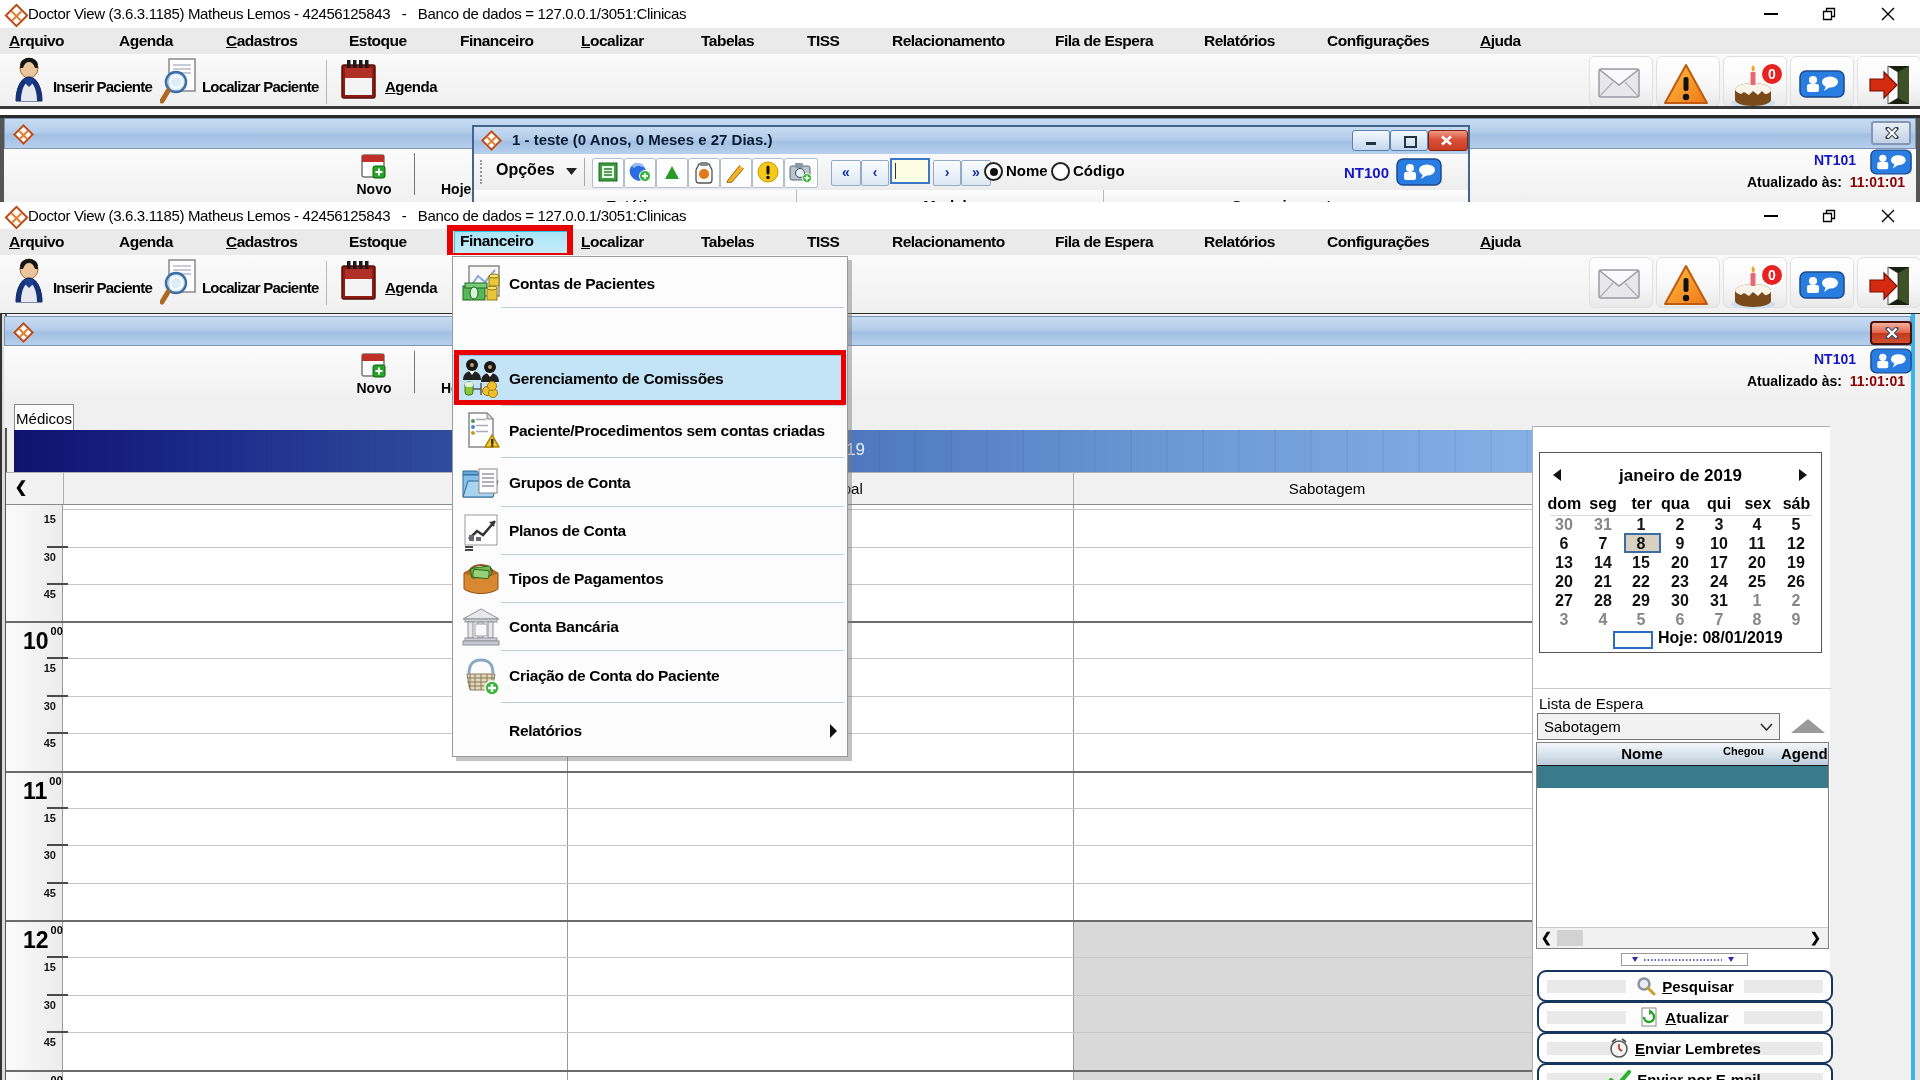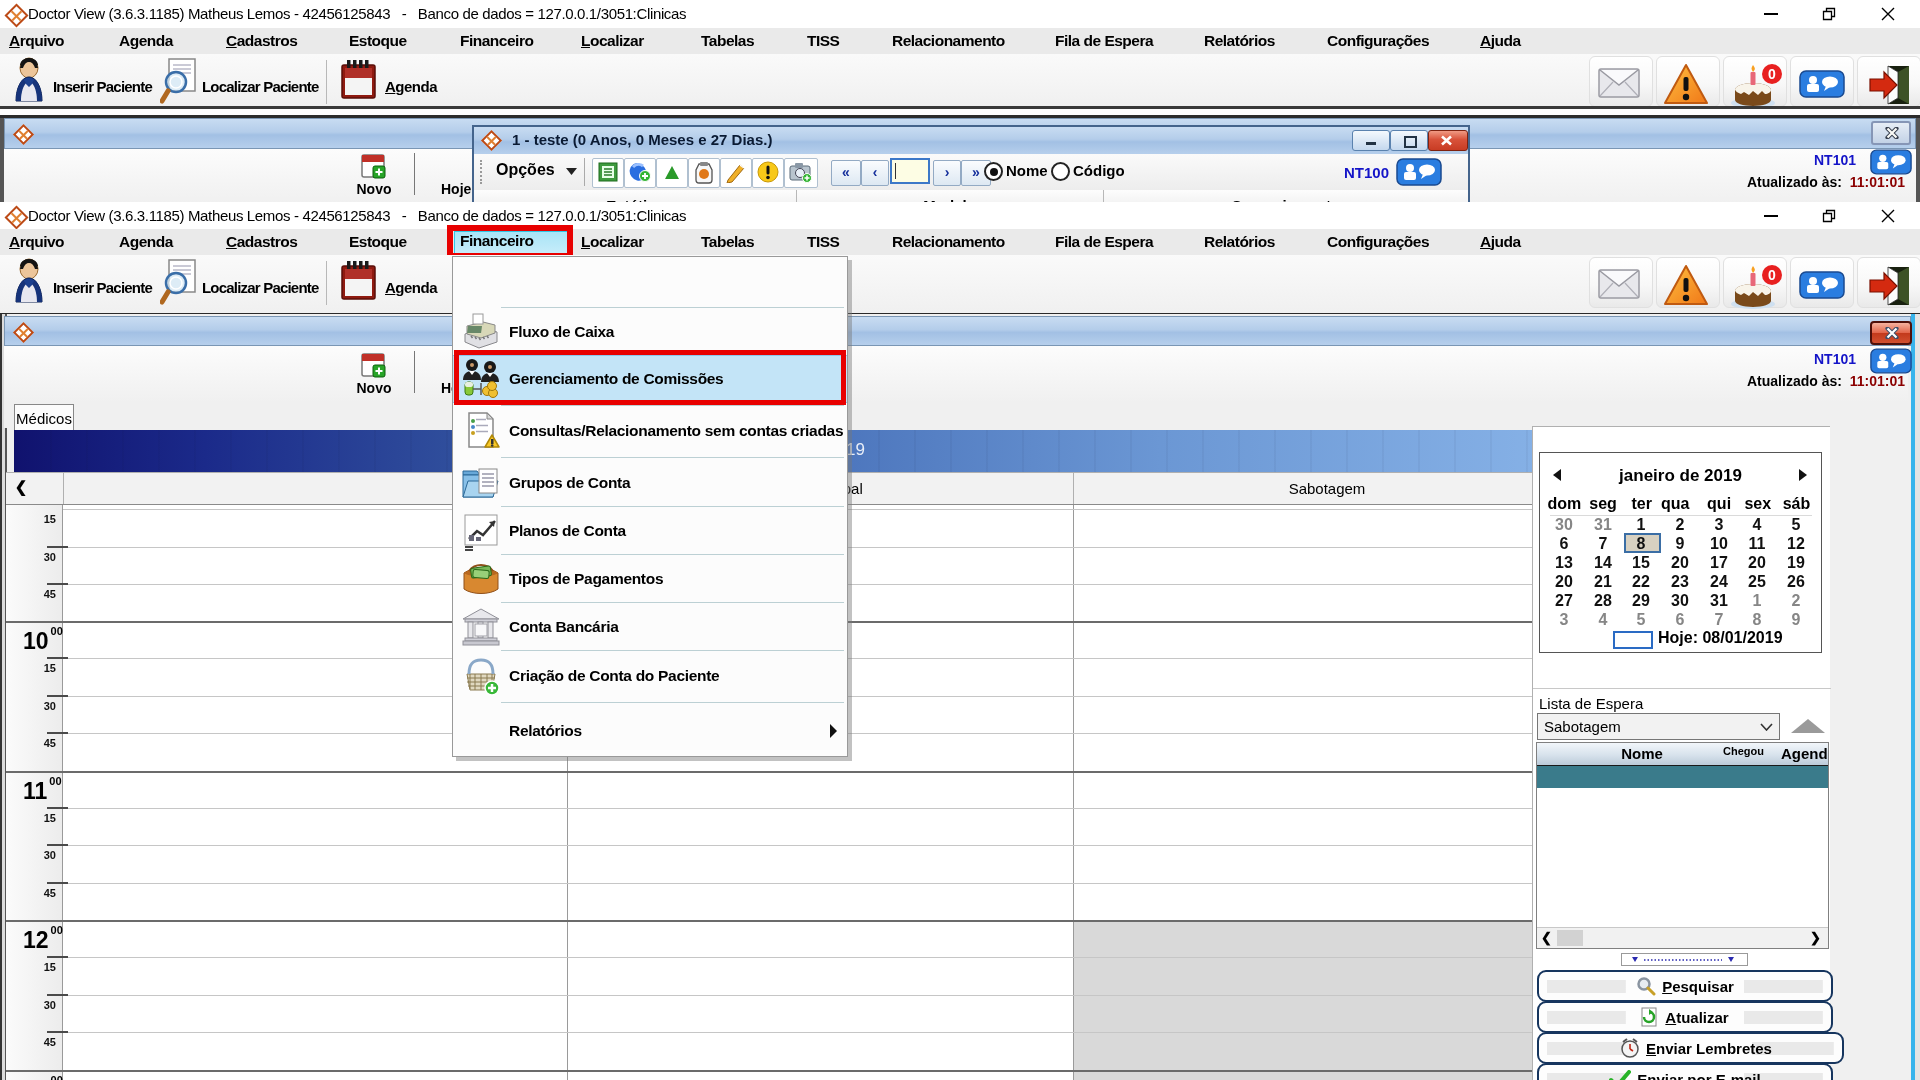--- a/index.html
+++ b/index.html
@@ -574,47 +574,51 @@
         </svg>
         <span><u>A</u>tualizar</span>
       </div>
   <div class="sidebtn" style="left:4px;top:543px;">
         <svg width="20" height="20" style="margin-right:6px;">
           <circle cx="8" cy="8" r="5.5" fill="#e8edf2" stroke="#8a94a0" stroke-width="2.5"></circle>
           <line x1="12" y1="12" x2="18" y2="18" stroke="#c8a028" stroke-width="3" stroke-linecap="round"></line>
         </svg>
         <span><u>P</u>esquisar</span>
       </div>
-  <div class="sidebtn" style="left:4px;top:605px;padding-left:11px;">
+  <div class="sidebtn" style="left:4px;top:605px;">
         <svg width="20" height="20" style="margin-right:6px;">
           <circle cx="10" cy="11" r="8" fill="#f4f4f4" stroke="#555" stroke-width="1.5"></circle>
           <path d="M10 11 L10 6 M10 11 L13 13" stroke="#c02818" stroke-width="1.6"></path>
           <path d="M3 4 L7 1 M17 4 L13 1" stroke="#555" stroke-width="2"></path>
         </svg>
         <span><u>E</u>nviar Lembretes</span>
       </div>
   <div class="sidebtn" style="left:4px;top:636px;">
         <svg width="22" height="18" style="margin-right:6px;">
           <path d="M2 10 L8 16 L20 2" fill="none" stroke="#28b428" stroke-width="4" stroke-linecap="round" stroke-linejoin="round"></path>
         </svg>
         <span><u>E</u>nviar por E-mail</span>
       </div>
 </div>
 <div class="abs" style="left:452px;top:256px;width:396px;height:501px;background:#fcfcfc;border:1px solid #999;box-sizing:border-box;box-shadow:4px 4px 0 rgba(120,120,120,0.45);" id="dropmenu">
+  <div class="mitem" style="top:3px;">
+        <svg class="mico" viewBox="0 0 40 40">
+          <rect x="8" y="2" width="30" height="30" fill="#f8f8f8" stroke="#888" stroke-width="1.5"></rect>
+          <path d="M10 22 L17 12 L24 18 L34 6" fill="none" stroke="#88a8d8" stroke-width="2"></path>
+          <rect x="2" y="22" width="22" height="14" fill="#58b858" stroke="#1a681a"></rect>
+          <rect x="4" y="19" width="22" height="5" fill="#78cc78" stroke="#1a681a"></rect>
+          <ellipse cx="13" cy="29" rx="4" ry="6" fill="#d8f0d8" stroke="#1a681a"></ellipse>
+          <rect x="26" y="24" width="10" height="12" fill="#e8c838" stroke="#907810"></rect>
+          <ellipse cx="31" cy="24" rx="5" ry="2" fill="#f8e070" stroke="#907810"></ellipse>
+          <rect x="28" y="12" width="10" height="10" fill="#e8c838" stroke="#907810"></rect>
+          <ellipse cx="33" cy="12" rx="5" ry="2" fill="#f8e070" stroke="#907810"></ellipse>
+        </svg>
+        <div class="mtext">Contas de Pacientes</div>
+      </div>
   <div class="msep" style="top:50px;"></div>
-  <div class="mitem" style="top:51px;">
-        <svg class="mico" viewBox="0 0 40 40">
-          <path d="M4 22 L22 16 L36 20 L36 30 L18 36 L4 30 Z" fill="#e0e0e4" stroke="#88888c"></path>
-          <path d="M6 14 L22 10 L34 13 L34 21 L20 26 L6 22 Z" fill="#d8d8b8" stroke="#888"></path>
-          <rect x="9" y="14" width="14" height="7" fill="#688868" transform="skewX(-8)"></rect>
-          <rect x="12" y="2" width="10" height="10" fill="#fff" stroke="#999"></rect>
-          <path d="M10 24 l1.5 2 M14 25 l1.5 2 M18 26 l1.5 2 M22 25 l1.5 2 M26 24 l1.5 2" stroke="#777" stroke-width="1.5"></path>
-        </svg>
-        <div class="mtext">Fluxo de Caixa</div>
-      </div>
   <div class="mitem" style="top:98px;height:46px;background:#c3e4f7;border-top:1px solid #8cc8ee;border-bottom:1px solid #8cc8ee;">
         <svg class="mico" style="top:2px;" viewBox="0 0 40 40">
           <circle cx="11" cy="7" r="6" fill="#181818"></circle>
           <circle cx="11" cy="7" r="2" fill="#c89868"></circle>
           <path d="M2 22 c0-6 4-9 9-9 s9 3 9 9 z" fill="#202020"></path>
           <path d="M8 13 l3 4 l3-4 z" fill="#fff"></path>
           <circle cx="29" cy="9" r="6" fill="#181818"></circle>
           <circle cx="29" cy="9" r="2" fill="#c89868"></circle>
           <path d="M20 24 c0-6 4-9 9-9 s9 3 9 9 z" fill="#202020"></path>
           <path d="M26 15 l3 4 l3-4 z" fill="#fff"></path>
@@ -634,21 +638,21 @@
           <path d="M8 2 h18 l6 6 v28 h-24 z" fill="#fff" stroke="#888" stroke-width="1.5"></path>
           <path d="M26 2 l6 6 h-6 z" fill="#d8d8d8" stroke="#888"></path>
           <circle cx="12" cy="10" r="2" fill="#48a048"></circle>
           <circle cx="12" cy="16" r="2" fill="#4888c8"></circle>
           <circle cx="12" cy="22" r="2" fill="#c8a020"></circle>
           <path d="M15 8.5 h10 M15 14.5 h12 M15 20.5 h12" stroke="#aab" stroke-width="1.5"></path>
           <path d="M24 36 L31 24 L38 36 Z" fill="#f8c828" stroke="#b08808" stroke-width="1.5" stroke-linejoin="round"></path>
           <rect x="30" y="28" width="2.5" height="5" fill="#333"></rect>
           <circle cx="31.2" cy="34.5" r="1.3" fill="#333"></circle>
         </svg>
-        <div class="mtext">Consultas/Relacionamento sem contas criadas</div>
+        <div class="mtext">Paciente/Procedimentos sem contas criadas</div>
       </div>
   <div class="msep" style="top:200px;"></div>
   <div class="mitem" style="top:202px;">
         <svg class="mico" viewBox="0 0 40 40">
           <path d="M2 8 h14 l3 4 h-17 z" fill="#68a8d8" stroke="#2a6898"></path>
           <path d="M2 12 h30 v22 h-30 z" fill="#88c0e8" stroke="#2a6898"></path>
           <path d="M2 34 l5-16 h30 l-5 16 z" fill="#a8d4f0" stroke="#2a6898"></path>
           <rect x="18" y="6" width="18" height="24" fill="#fff" stroke="#888"></rect>
           <path d="M21 11 h12 M21 15 h12 M21 19 h12 M21 23 h12" stroke="#99a" stroke-width="1.5"></path>
         </svg>

